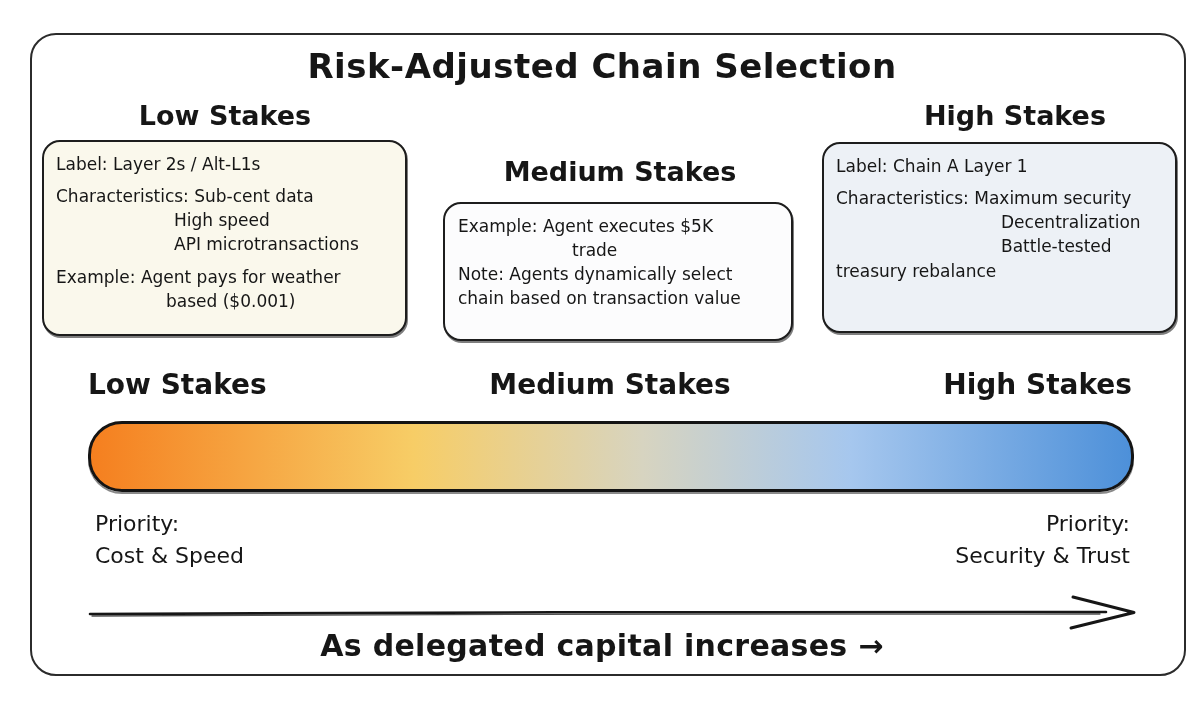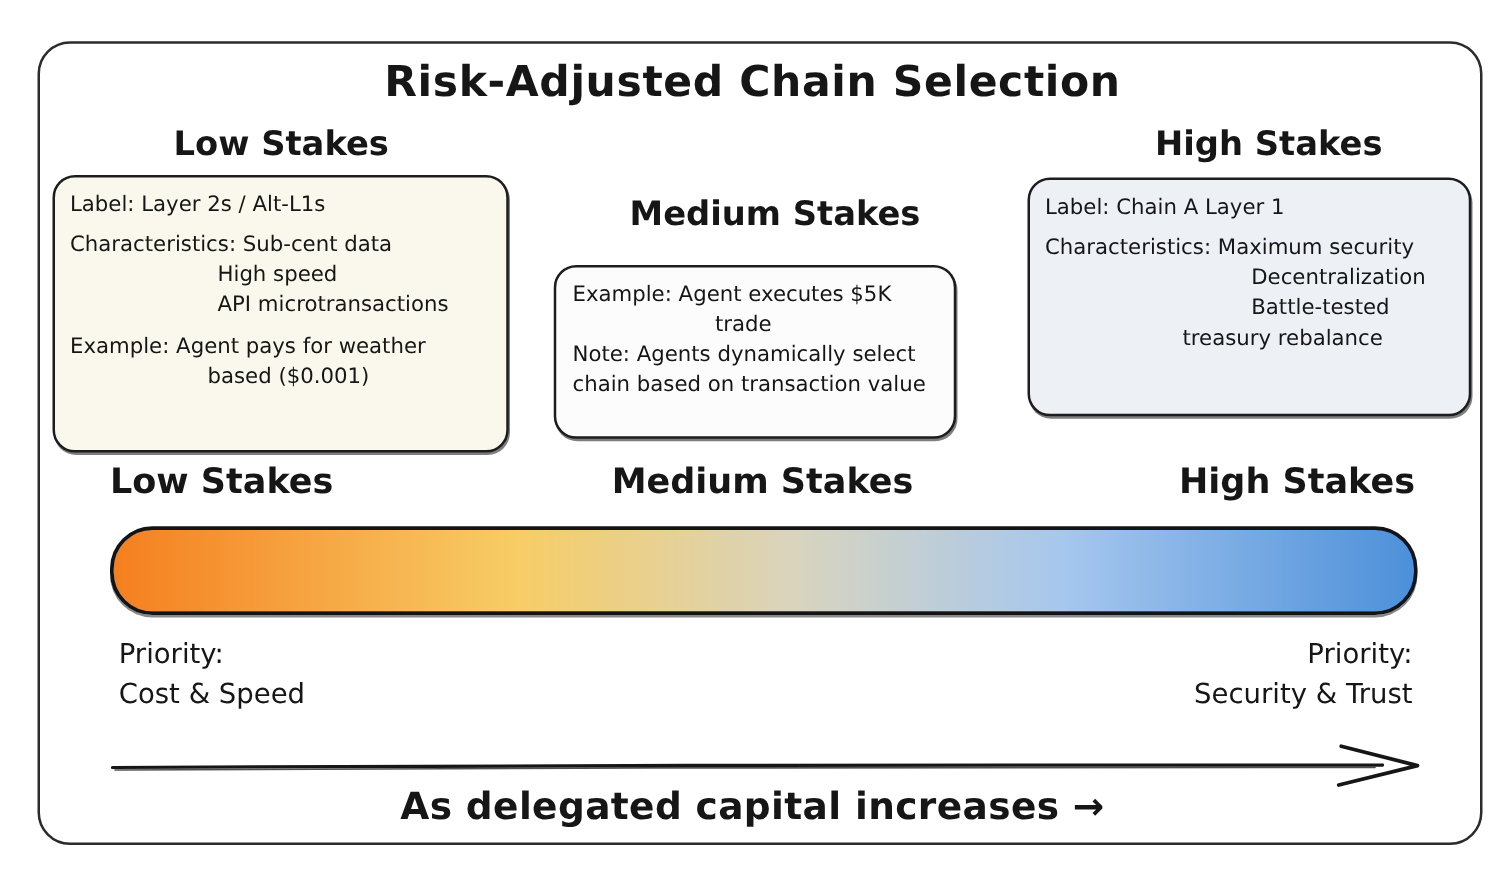--- a/index.html
+++ b/index.html
@@ -45,31 +45,31 @@
 
   .stake-box {
     position: absolute;
     border: 2.5px solid #1d1d1d;
     border-radius: 18px;
     padding: 10px 12px;
     font-size: 17px;
     line-height: 1.42;
     box-shadow: 1px 2px 0 rgba(20,20,20,.55);
   }
-  .box-low  { left: 42px;  top: 140px; width: 365px; height: 222px; background: var(--low-box-bg); }
-  .box-med  { left: 443px; top: 212px; width: 322px; height: 139px; background: var(--medium-box-bg); padding-left: 13px; }
+  .box-low  { left: 42px;  top: 140px; width: 365px; height: 196px; background: var(--low-box-bg); }
+  .box-med  { left: 443px; top: 202px; width: 350px; height: 139px; background: var(--medium-box-bg); padding-left: 13px; }
   .box-high { left: 822px; top: 142px; width: 355px; height: 191px; background: var(--high-box-bg); }
 
   .line { white-space: nowrap; }
   .gap-sm { margin-top: 8px; }
   .ind-low  { margin-left: 118px; }
   .ind-lowx { margin-left: 110px; }
   .ind-med  { margin-left: 114px; }
   .ind-high { margin-left: 165px; }
-  .ind-highx{ margin-left: 110px; }
+  .ind-highx{ }
 
   .scale-label {
     position: absolute;
     top: 368px;
     font-size: 28px;
     font-weight: bold;
   }
   .sl-low  { left: 88px; }
   .sl-med  { left: 420px; width: 380px; text-align: center; }
   .sl-high { left: 800px; width: 332px; text-align: right; }

